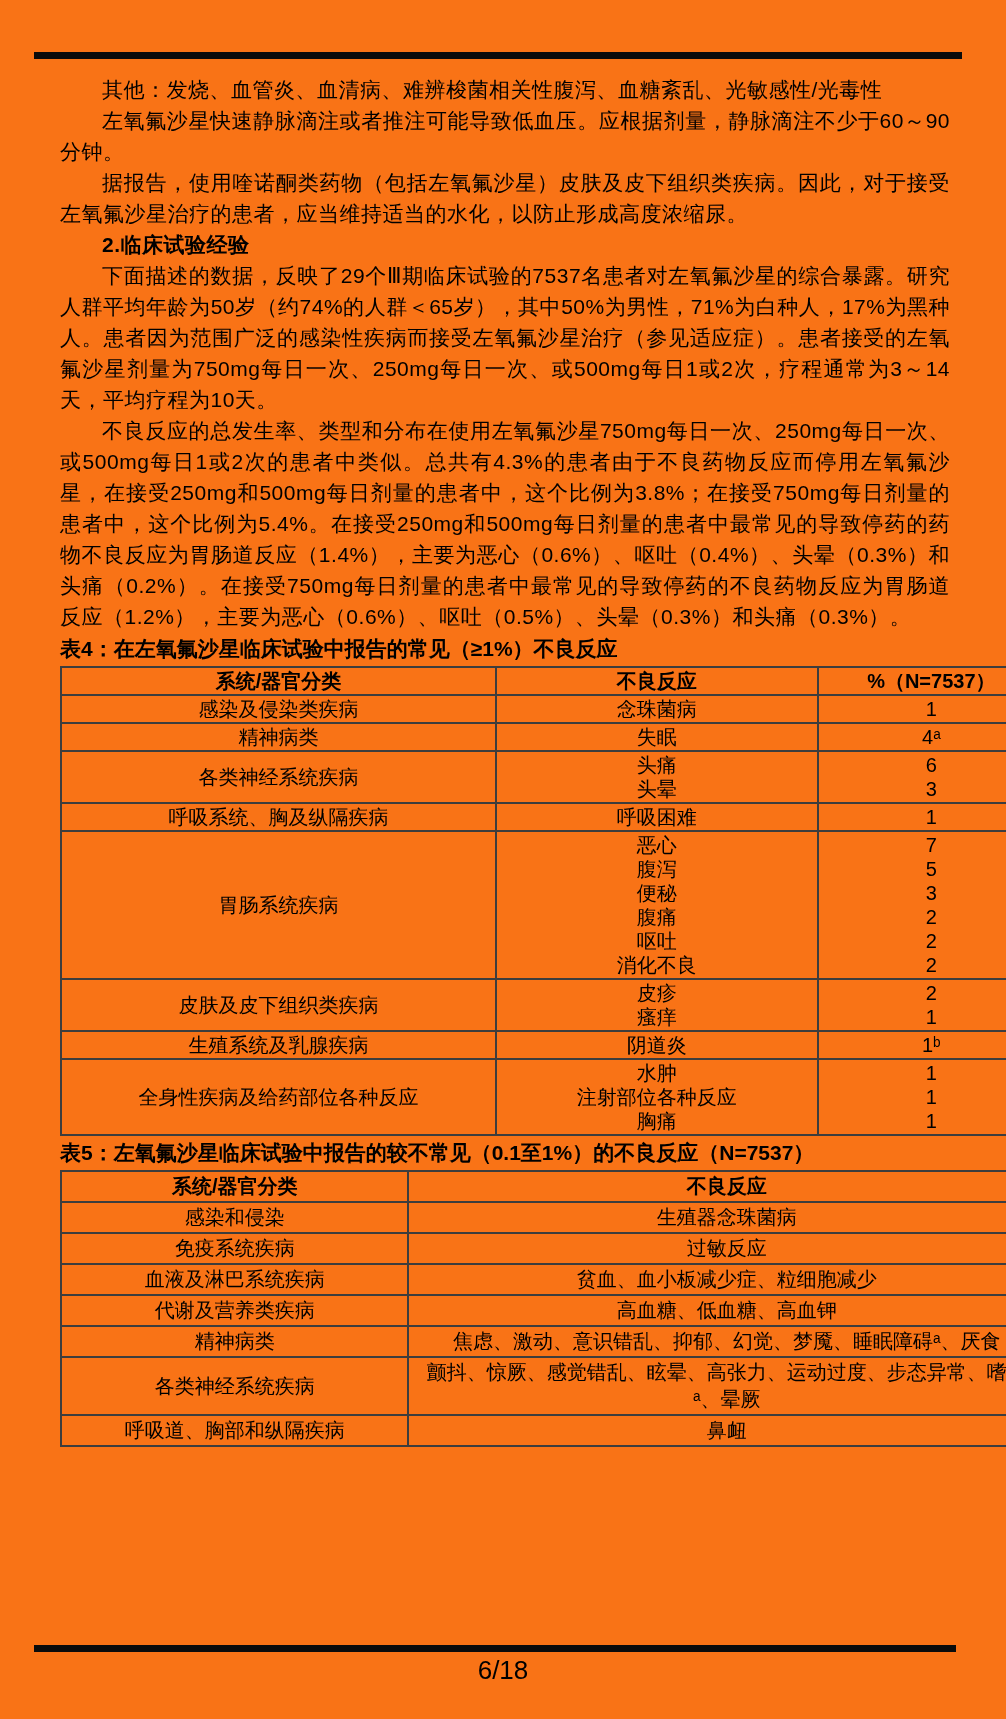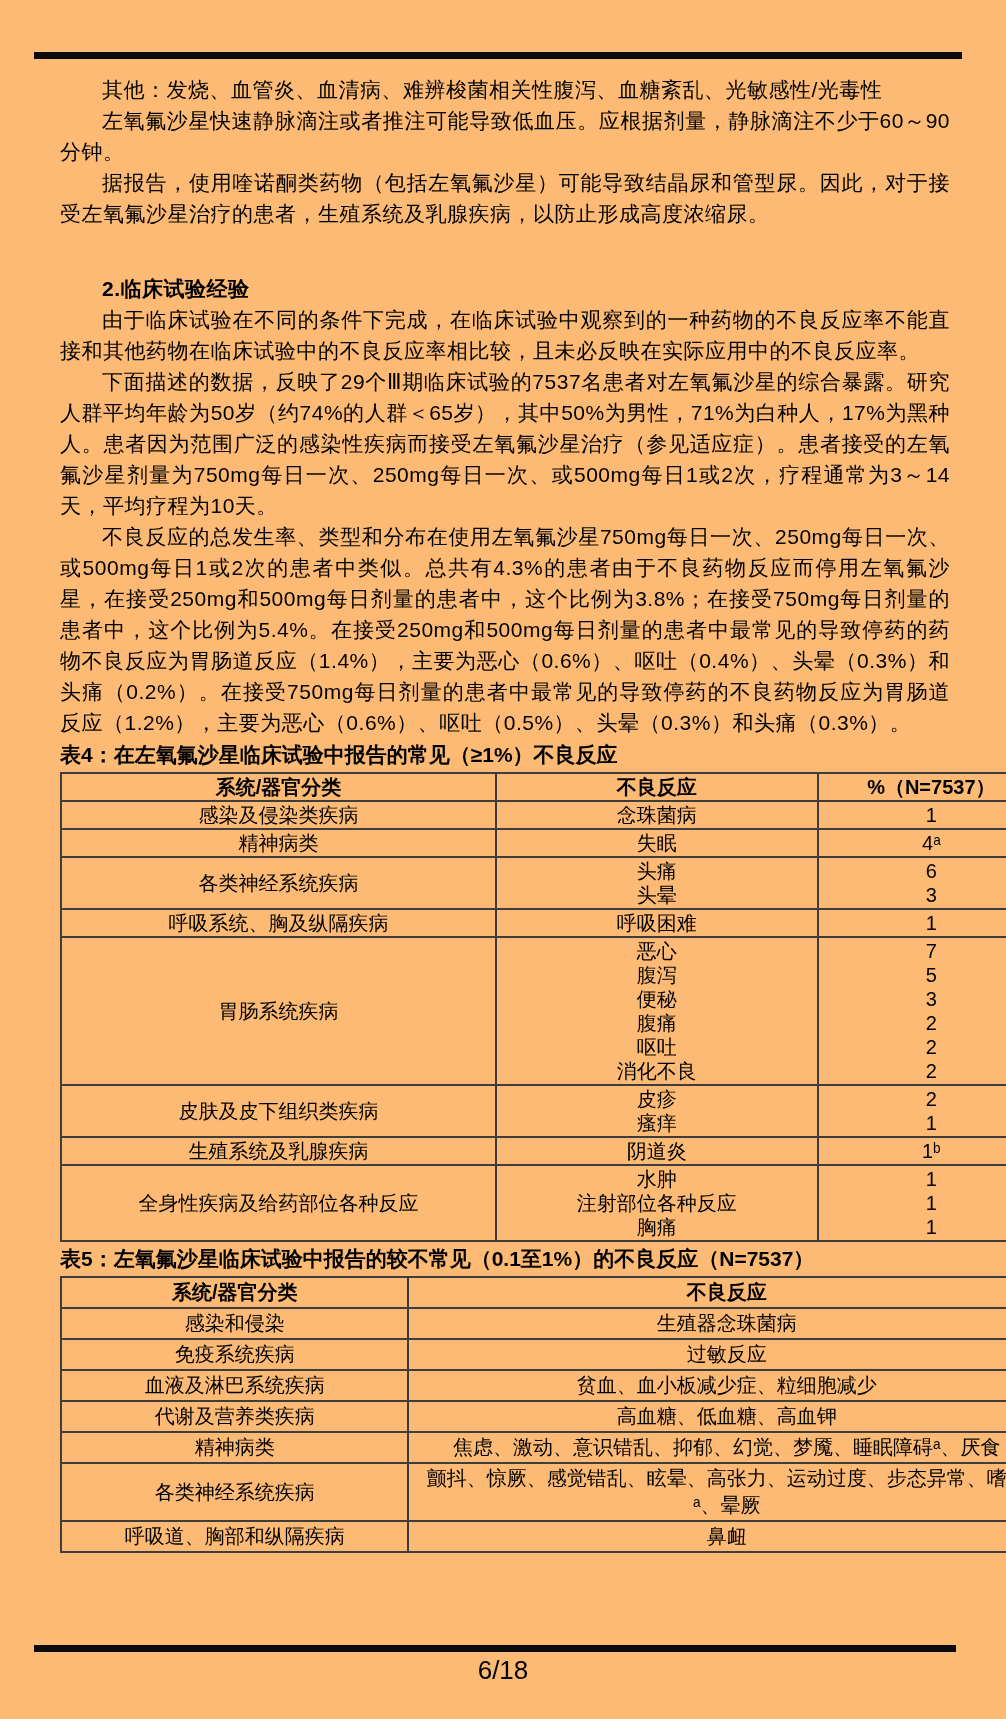--- a/index.html
+++ b/index.html
@@ -1,37 +1,37 @@
 <!DOCTYPE html>
 <html lang="zh"><head>
 <meta charset="utf-8">
 <style>
   html,body { margin:0; padding:0; background:#ffffff; }
   .page {
     position:relative;
     width:1006px; height:1719px;
-    background:#fdba74;
+    background:#f97316;
     color:#000000;
     font-family:"Liberation Sans","DejaVu Sans",sans-serif;
     overflow:hidden;
   }
   .rule { position:absolute; height:7px; background:#0b0b0b; }
   .rule.top    { top:52px;   left:34px; width:928px; }
   .rule.bottom { top:1645px; left:34px; width:922px; }
 
   .content { position:absolute; top:74px; left:60px; width:890px; }
 
   .para {
     margin:0;
     font-size:21px; line-height:31px;
     text-align:justify; text-indent:2em;
     font-weight:400;
     letter-spacing:0.5px;
   }
-  .para.bold { font-weight:700;margin-top:44px; }
+  .para.bold { font-weight:700; }
 
   .table-title {
     font-size:21px; line-height:32px;
     font-weight:700; text-align:left;
     margin:1px 0;
   }
 
   table {
     border-collapse:collapse;
     table-layout:fixed;
@@ -73,23 +73,22 @@
 </head>
 <body>
 
 <div class="page">
   <div class="rule top"></div>
 
   <div class="content">
     <div id="paragraphs">
         <p class="para">其他：发烧、血管炎、血清病、难辨梭菌相关性腹泻、血糖紊乱、光敏感性/光毒性</p>
         <p class="para">左氧氟沙星快速静脉滴注或者推注可能导致低血压。应根据剂量，静脉滴注不少于60～90分钟。</p>
-        <p class="para">据报告，使用喹诺酮类药物（包括左氧氟沙星）可能导致结晶尿和管型尿。因此，对于接受左氧氟沙星治疗的患者，生殖系统及乳腺疾病，以防止形成高度浓缩尿。</p>
+        <p class="para">据报告，使用喹诺酮类药物（包括左氧氟沙星）皮肤及皮下组织类疾病。因此，对于接受左氧氟沙星治疗的患者，应当维持适当的水化，以防止形成高度浓缩尿。</p>
         <p class="para bold">2.临床试验经验</p>
-        <p class="para">由于临床试验在不同的条件下完成，在临床试验中观察到的一种药物的不良反应率不能直接和其他药物在临床试验中的不良反应率相比较，且未必反映在实际应用中的不良反应率。</p>
         <p class="para">下面描述的数据，反映了29个Ⅲ期临床试验的7537名患者对左氧氟沙星的综合暴露。研究人群平均年龄为50岁（约74%的人群＜65岁），其中50%为男性，71%为白种人，17%为黑种人。患者因为范围广泛的感染性疾病而接受左氧氟沙星治疗（参见适应症）。患者接受的左氧氟沙星剂量为750mg每日一次、250mg每日一次、或500mg每日1或2次，疗程通常为3～14天，平均疗程为10天。</p>
         <p class="para">不良反应的总发生率、类型和分布在使用左氧氟沙星750mg每日一次、250mg每日一次、或500mg每日1或2次的患者中类似。总共有4.3%的患者由于不良药物反应而停用左氧氟沙星，在接受250mg和500mg每日剂量的患者中，这个比例为3.8%；在接受750mg每日剂量的患者中，这个比例为5.4%。在接受250mg和500mg每日剂量的患者中最常见的导致停药的药物不良反应为胃肠道反应（1.4%），主要为恶心（0.6%）、呕吐（0.4%）、头晕（0.3%）和头痛（0.2%）。在接受750mg每日剂量的患者中最常见的导致停药的不良药物反应为胃肠道反应（1.2%），主要为恶心（0.6%）、呕吐（0.5%）、头晕（0.3%）和头痛（0.3%）。</p>
       </div>
 
     <div class="table-title">表4：在左氧氟沙星临床试验中报告的常见（≥1%）不良反应</div>
     <table class="t4">
       <colgroup>
           <col class="c1">
           <col class="c2">
           <col class="c3">

